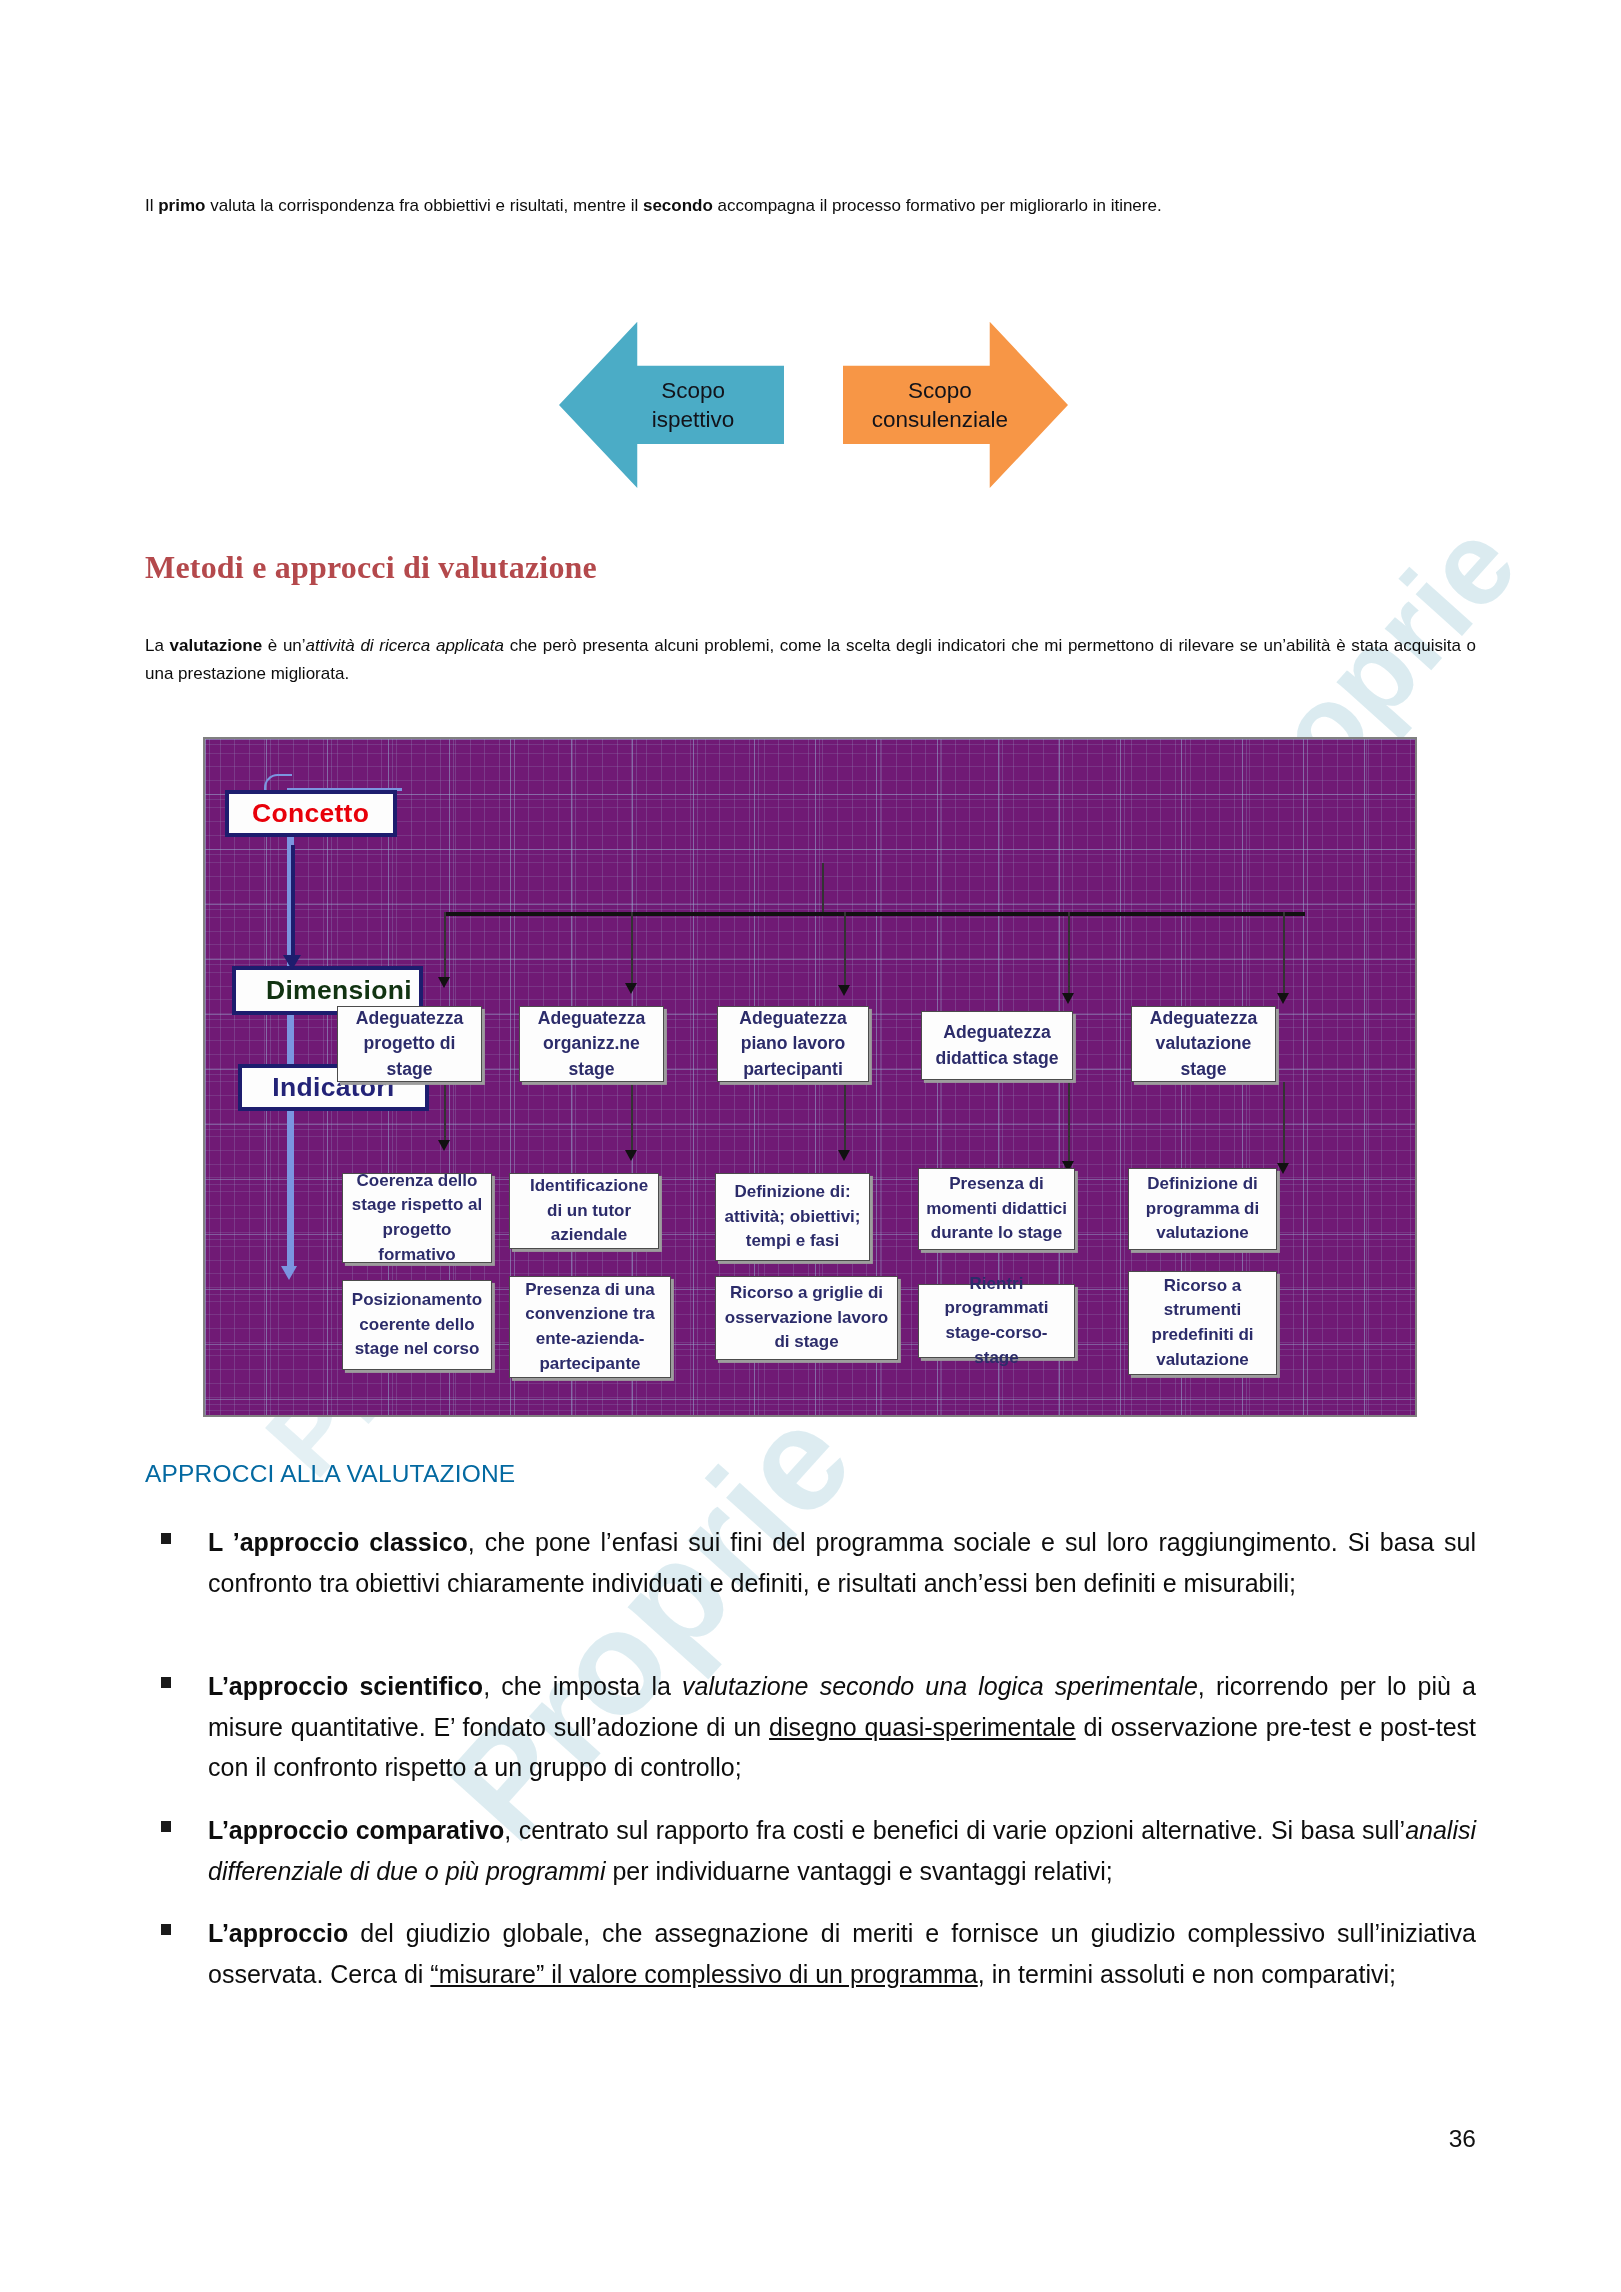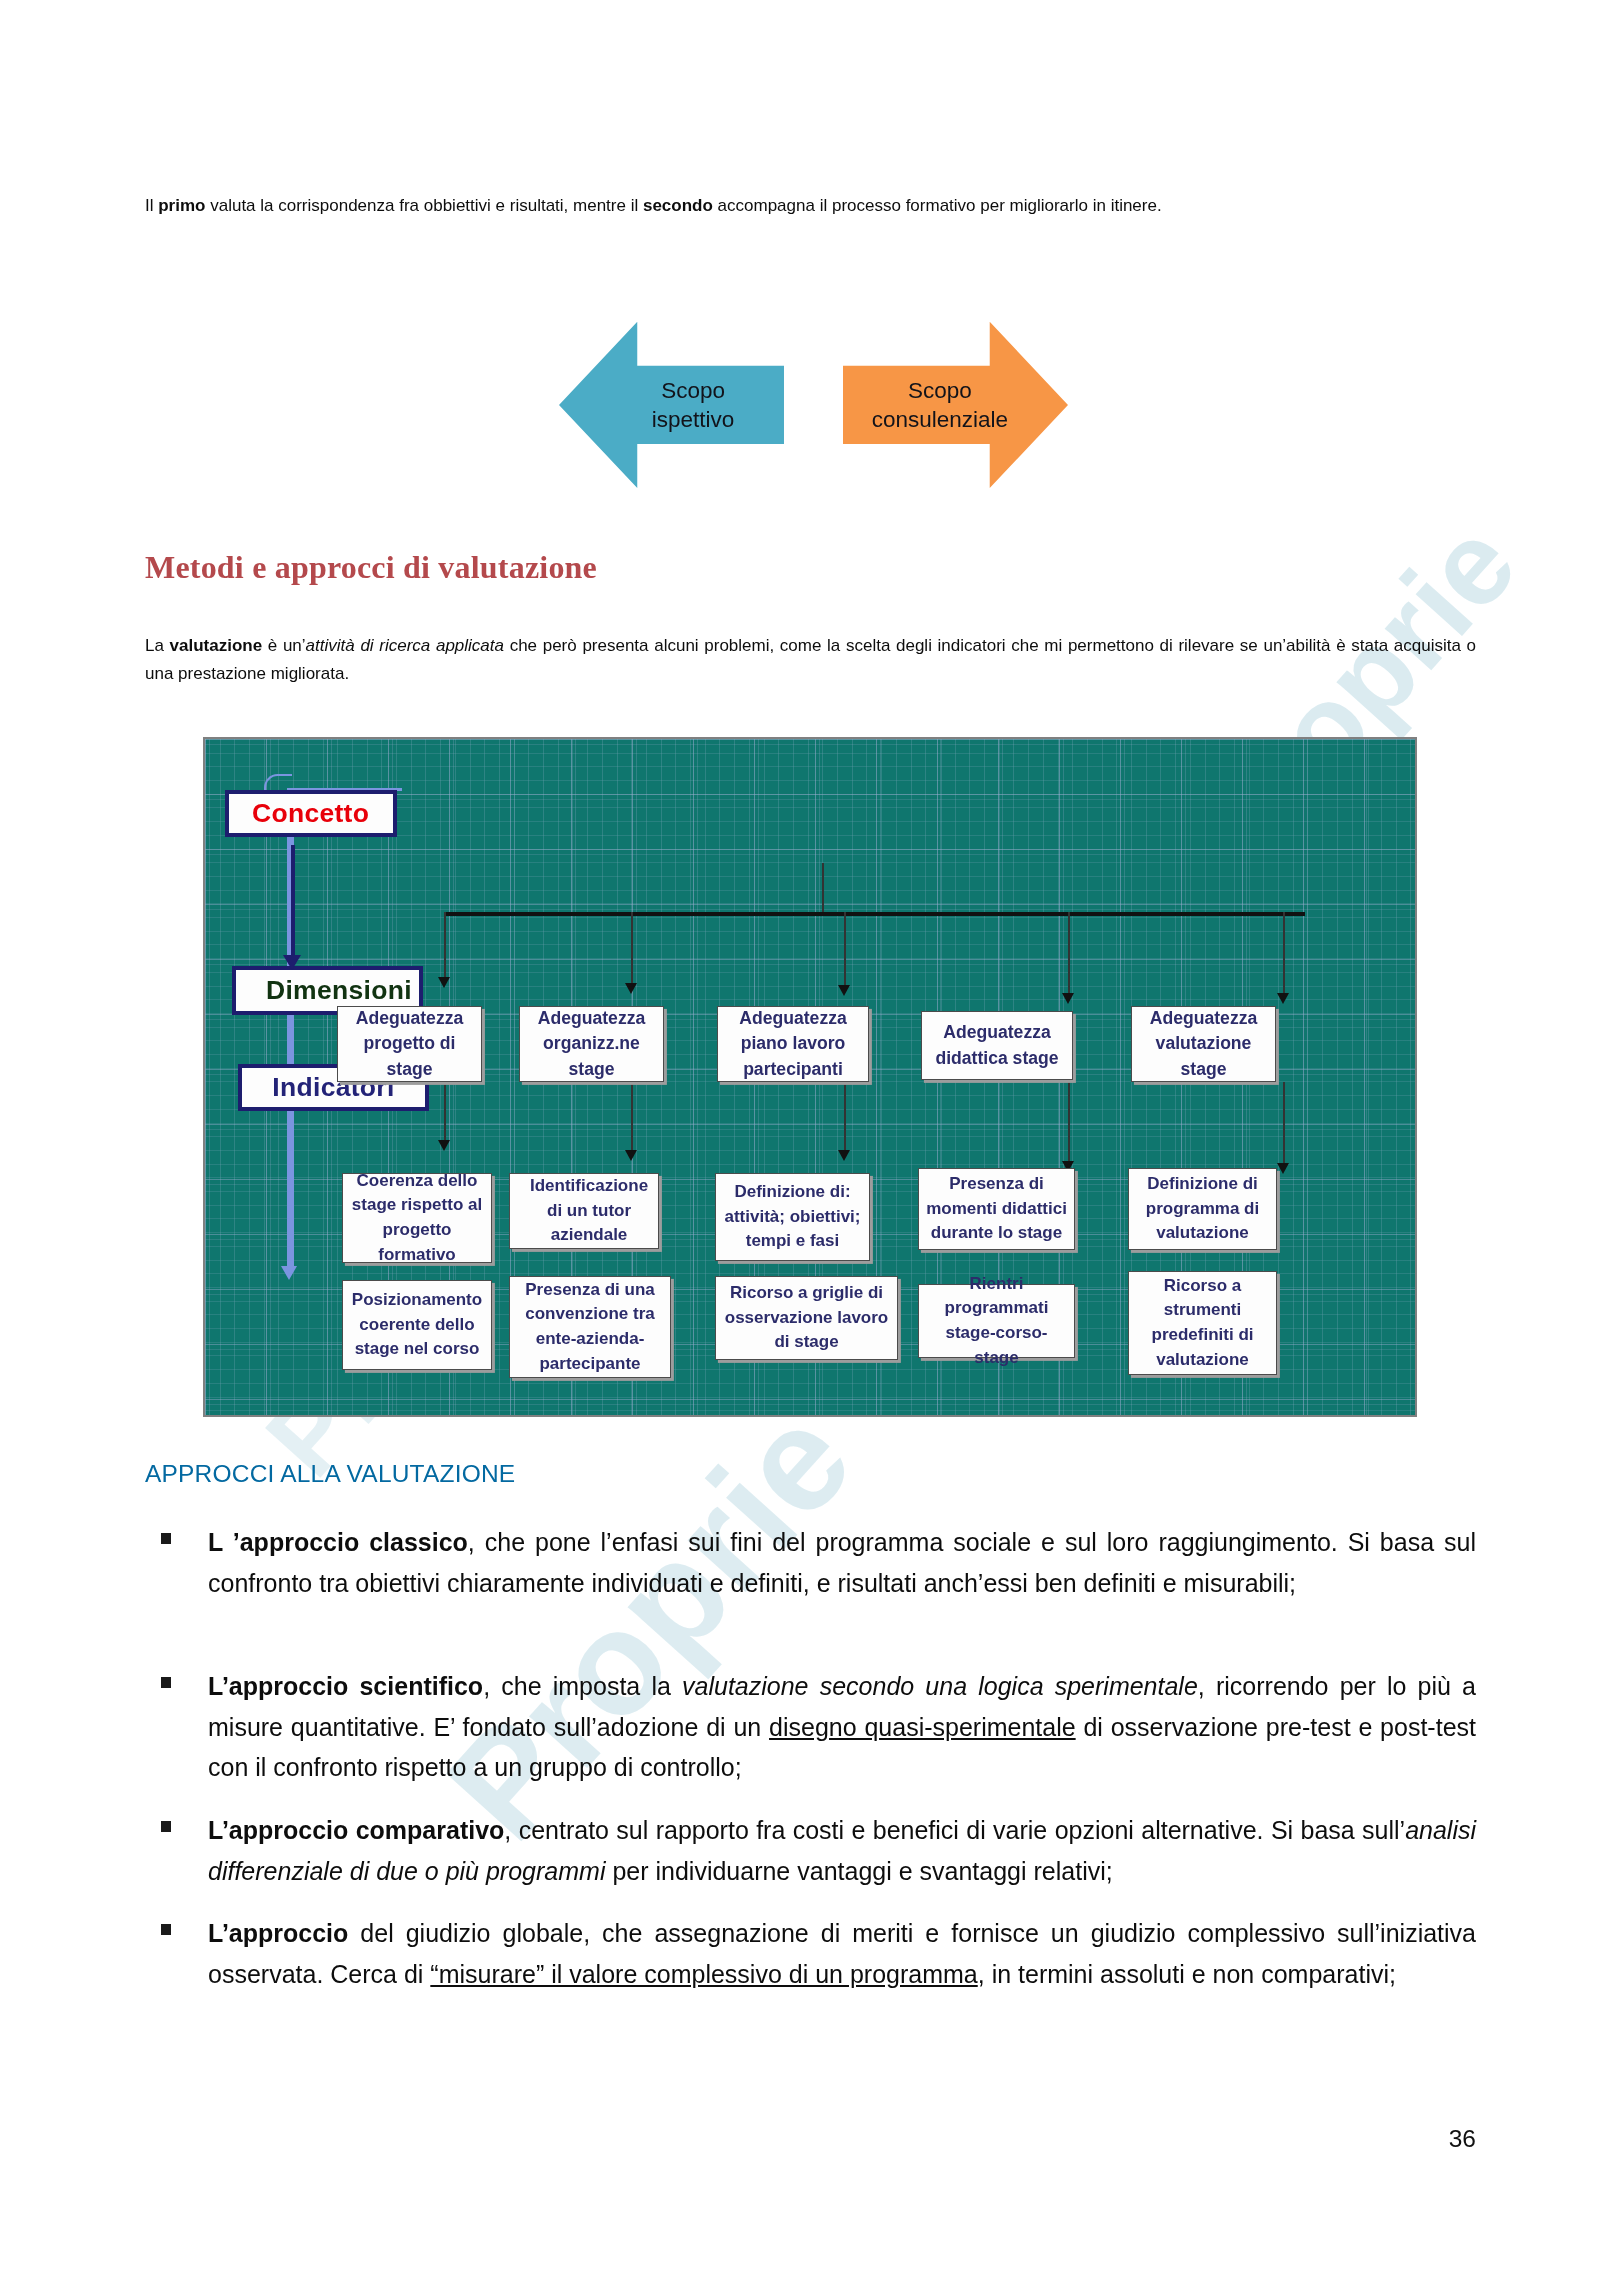--- a/index.html
+++ b/index.html
@@ -98,21 +98,21 @@
   .arrow-right .arrow-label { transform: translateX(-15.7px); }
 
   
   .diagram {
     position: absolute;
     left: 203px;
     top: 737px;
     width: 1210px;
     height: 676px;
     border: 2px solid #808080;
-    background: #0f766e;
+    background: #701a75;
     overflow: hidden;
     z-index: 2;
   }
   .grid {
     position: absolute;
     inset: 0;
     background-image:
       repeating-linear-gradient(to right,
         rgba(150,170,205,.55) 0 1px, transparent 1px 3.9px, rgba(150,170,205,.25) 3.9px 4.9px, transparent 4.9px 61px),
       repeating-linear-gradient(to bottom,

